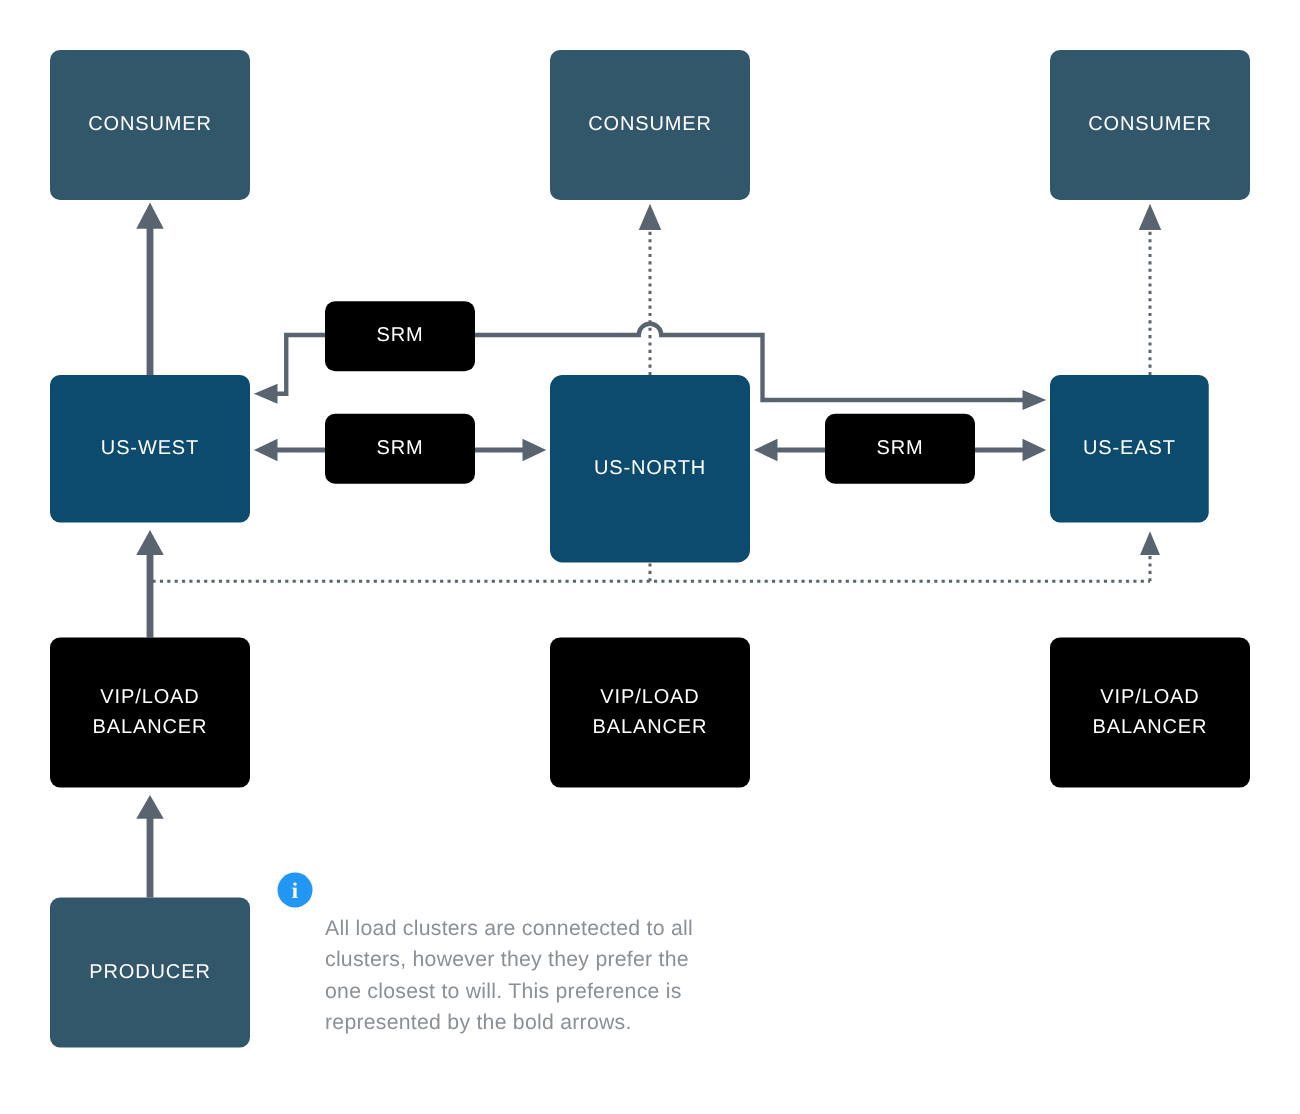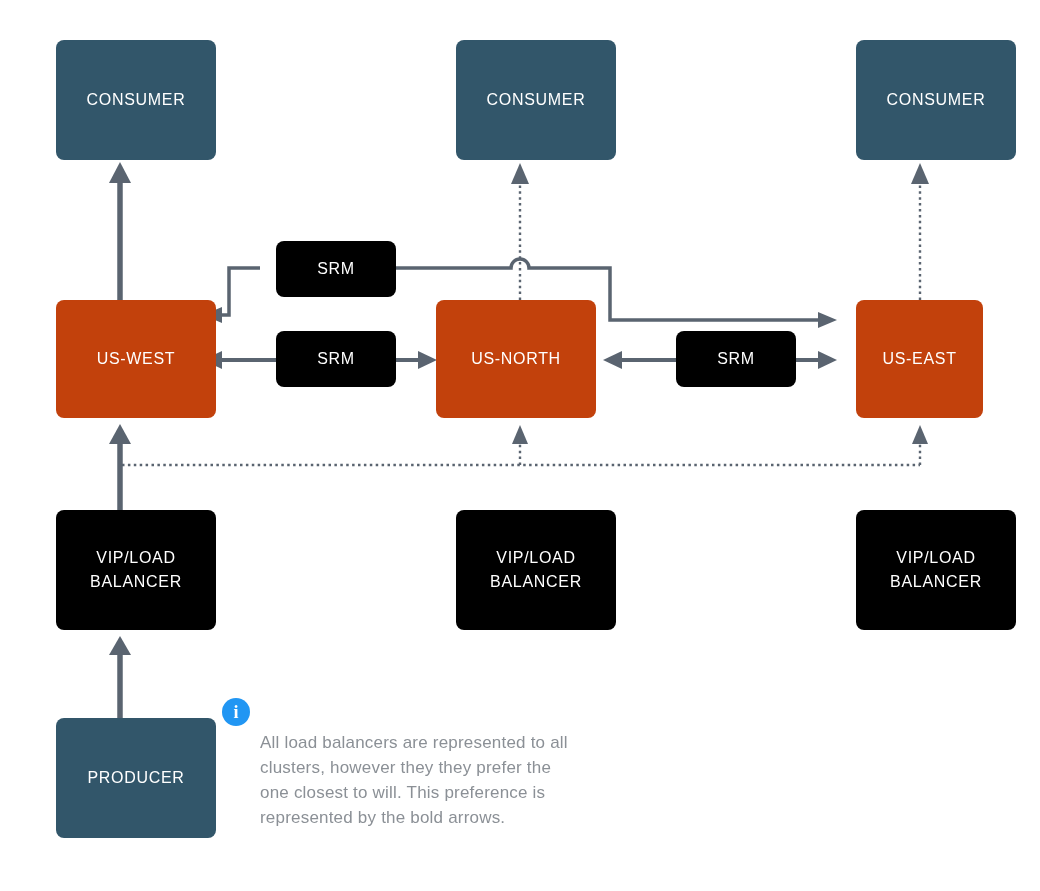--- a/index.html
+++ b/index.html
@@ -4,25 +4,25 @@
 <style>
   html,body { margin:0; padding:0; background:#ffffff; }
   .canvas {
     position:relative; width:1040px; height:891px; background:#ffffff;
     font-family:"Liberation Sans", sans-serif; overflow:hidden;
   }
   svg.connectors { position:absolute; left:0; top:0; width:1040px; height:891px; }
   .node {
     position:absolute; border-radius:8px; color:#ffffff;
     display:flex; flex-direction:column; align-items:center; justify-content:center;
-    font-size:16px; letter-spacing:0.7px; text-align:center; line-height:24px;margin-left:16px;
+    font-size:16px; letter-spacing:0.7px; text-align:center; line-height:24px;
   }
   .dark  { background:#32566A; }
   .teal  { background:#000000; }
-  .gray  { background:#c2410c; }
+  .gray  { background:#0c4a6e; }
   .note-icon {
     position:absolute; left:222px; top:698px; width:28px; height:28px;
     border-radius:50%; background:#2196F3; color:#ffffff;
     display:flex; align-items:center; justify-content:center;
     font-size:18px; font-weight:700; font-family:"Liberation Serif", serif;
   }
   .note-text {
     position:absolute; left:260px; top:730px; width:420px;
     color:#8B9096; font-size:17px; line-height:25px; letter-spacing:0.2px;
   }
@@ -101,21 +101,21 @@
   <div class="node dark" style="left:440px; top:40px; width:160px; height:120px;">
     <span>CONSUMER</span>
   </div>
   <div class="node dark" style="left:840px; top:40px; width:160px; height:120px;">
     <span>CONSUMER</span>
   </div>
 
   <div class="node gray" style="left:40px; top:300px; width:160px; height:118px;">
     <span>US-WEST</span>
   </div>
-  <div class="node gray" style="left:420px; top:300px; width:160px; height:118px;">
+  <div class="node gray" style="left:440px; top:300px; width:160px; height:150px;border-radius:10px;">
     <span>US-NORTH</span>
   </div>
   <div class="node gray" style="left:840px; top:300px; width:127px; height:118px;">
     <span>US-EAST</span>
   </div>
 
   <div class="node teal" style="left:260px; top:241px; width:120px; height:56px;">
     <span>SRM</span>
   </div>
   <div class="node teal" style="left:260px; top:331px; width:120px; height:56px;">
@@ -139,19 +139,19 @@
   </div>
 
   <div class="node dark" style="left:40px; top:718px; width:160px; height:120px;">
     <span>PRODUCER</span>
   </div>
 
   <div class="note-icon">
     <span>i</span>
   </div>
   <div class="note-text">
-    <div>All load balancers are represented to all</div>
+    <div>All load clusters are connetected to all</div>
     <div>clusters, however they they prefer the</div>
     <div>one closest to will. This preference is</div>
     <div>represented by the bold arrows.</div>
   </div>
 
 </div>
 
 </body></html>

